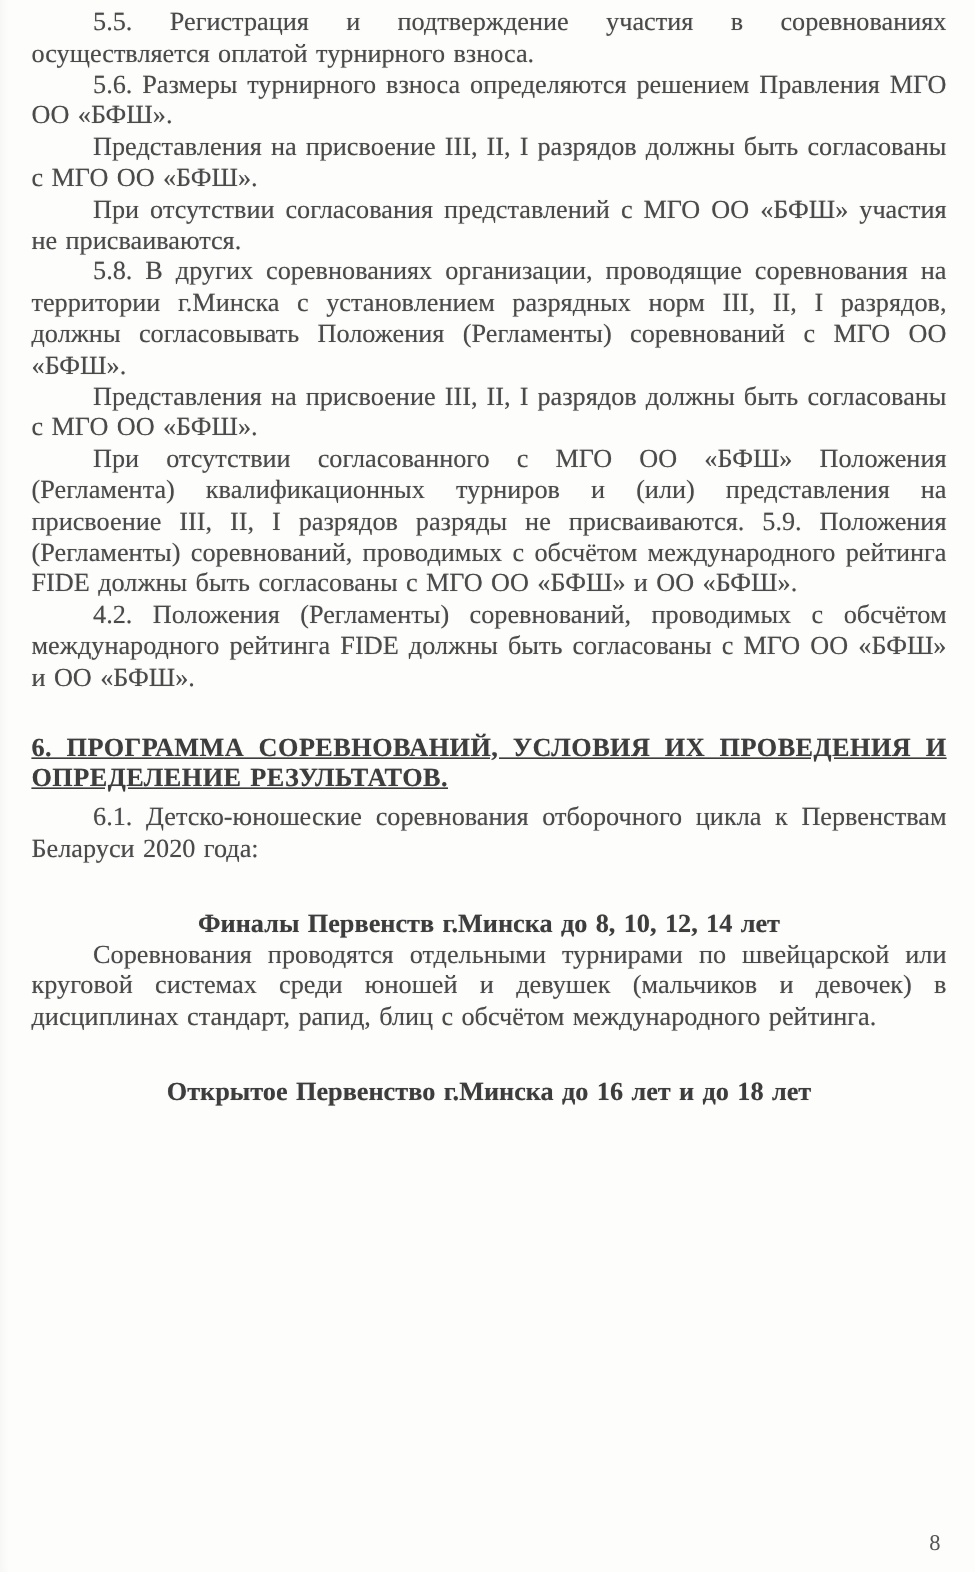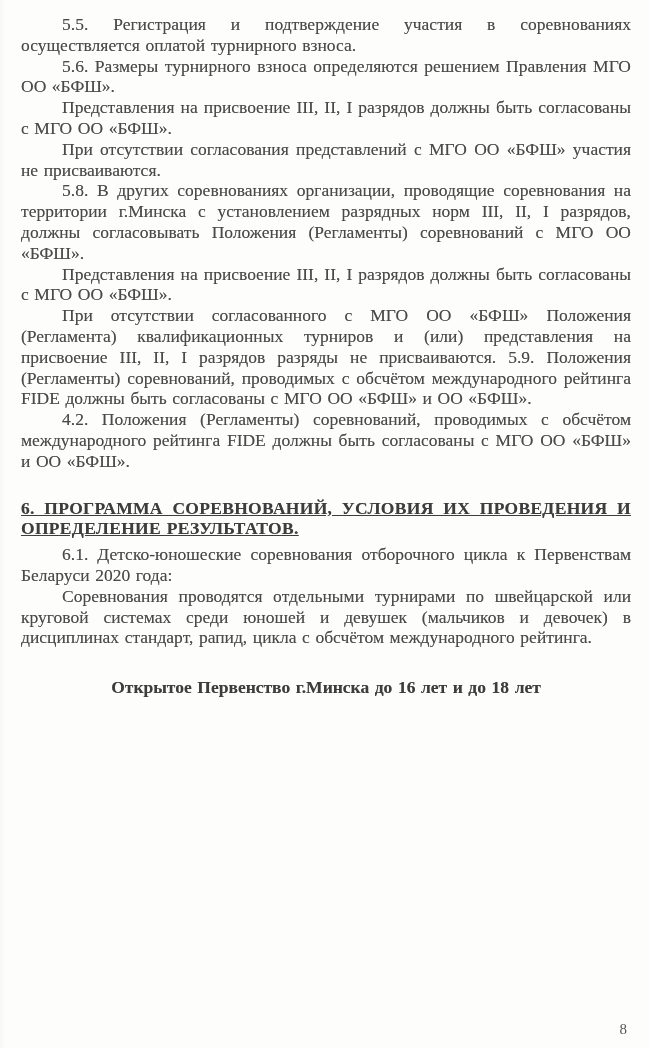--- a/index.html
+++ b/index.html
@@ -10,21 +10,21 @@
   body {
     width: 650px;
     height: 1048px;
     position: relative;
     overflow: hidden;
   }
   .page {
     box-sizing: border-box;
     width: 650px;
     height: 1048px;
-    padding: 14px 19px 0 21px;
+    padding: 4px 19px 0 21px;
     background: linear-gradient(90deg, #f7f7f5 0px, #fdfdfc 6px, #fdfdfc 100%);
     font-family: "Liberation Serif", "DejaVu Serif", serif;
     font-size: 17.5px;
     line-height: 20.8px;
     color: #4a4a4a;
     text-align: justify;
   }
   .para {
     margin: 0;
     text-indent: 41px;
@@ -66,17 +66,18 @@
   <p class="para">5.5. Регистрация и подтверждение участия в соревнованиях осуществляется оплатой турнирного взноса.</p>
   <p class="para">5.6. Размеры турнирного взноса определяются решением Правления МГО ОО «БФШ».</p>
   <p class="para">Представления на присвоение III, II, I разрядов должны быть согласованы с МГО ОО «БФШ».</p>
   <p class="para">При отсутствии согласования представлений с МГО ОО «БФШ» участия не присваиваются.</p>
   <p class="para">5.8. В других соревнованиях организации, проводящие соревнования на территории г.Минска с установлением разрядных норм III, II, I разрядов, должны согласовывать Положения (Регламенты) соревнований с МГО ОО «БФШ».</p>
   <p class="para">Представления на присвоение III, II, I разрядов должны быть согласованы с МГО ОО «БФШ».</p>
   <p class="para">При отсутствии согласованного с МГО ОО «БФШ» Положения (Регламента) квалификационных турниров и (или) представления на присвоение III, II, I разрядов разряды не присваиваются. 5.9. Положения (Регламенты) соревнований, проводимых с обсчётом международного рейтинга FIDE должны быть согласованы с МГО ОО «БФШ» и ОО «БФШ».</p>
   <p class="para">4.2. Положения (Регламенты) соревнований, проводимых с обсчётом международного рейтинга FIDE должны быть согласованы с МГО ОО «БФШ» и ОО «БФШ».</p>
   <p class="para section-heading">6. ПРОГРАММА СОРЕВНОВАНИЙ, УСЛОВИЯ ИХ ПРОВЕДЕНИЯ И ОПРЕДЕЛЕНИЕ РЕЗУЛЬТАТОВ.</p>
   <p class="para">6.1. Детско-юношеские соревнования отборочного цикла к Первенствам Беларуси 2020 года:</p>
-  <p class="para">Соревнования проводятся отдельными турнирами по швейцарской или круговой системах среди юношей и девушек (мальчиков и девочек) в дисциплинах стандарт, рапид, цикла с обсчётом международного рейтинга.</p>
+  <p class="para center-heading">Финалы Первенств г.Минска до 8, 10, 12, 14 лет</p>
+  <p class="para">Соревнования проводятся отдельными турнирами по швейцарской или круговой системах среди юношей и девушек (мальчиков и девочек) в дисциплинах стандарт, рапид, блиц с обсчётом международного рейтинга.</p>
   <p class="para center-heading">Открытое Первенство г.Минска до 16 лет и до 18 лет</p>
 </div>
 
 <div class="pageno">8</div>
 
 </body></html>

